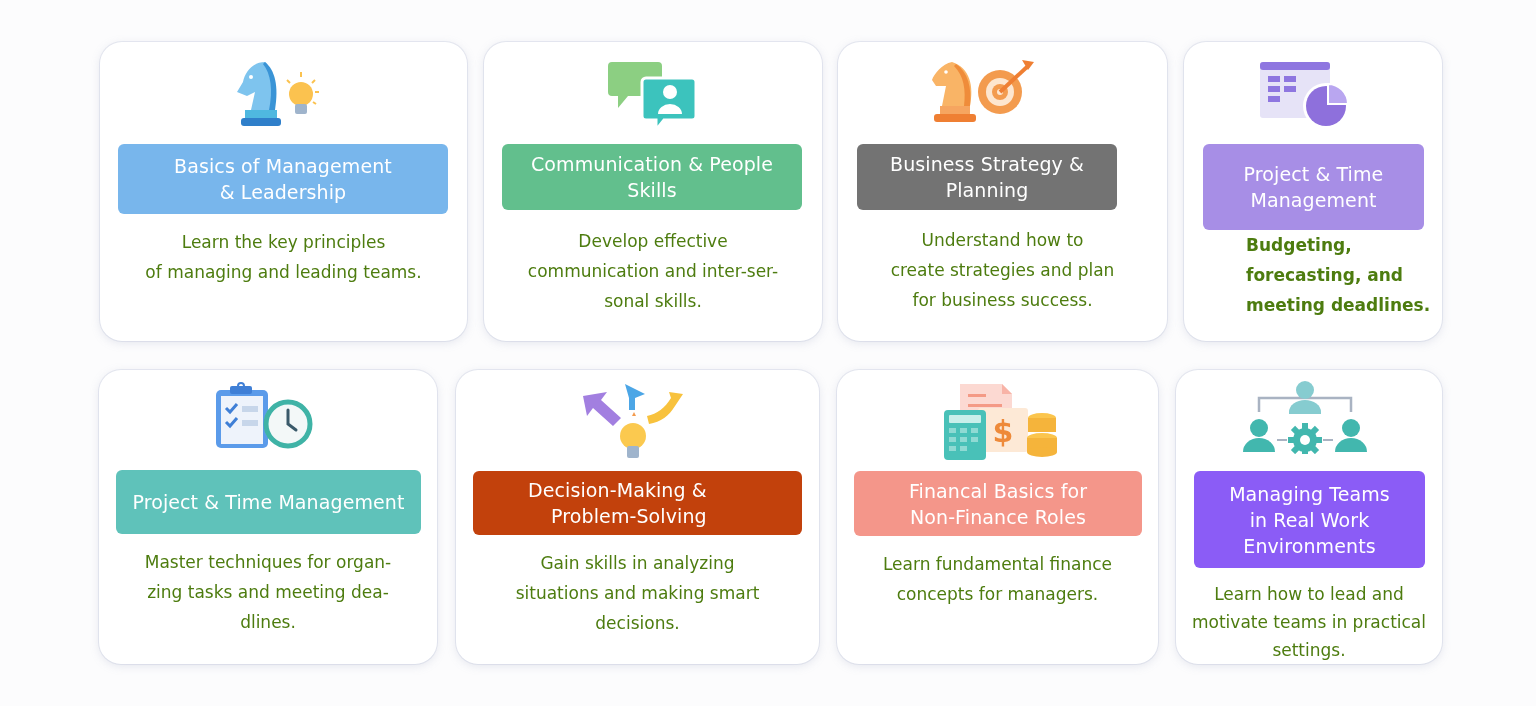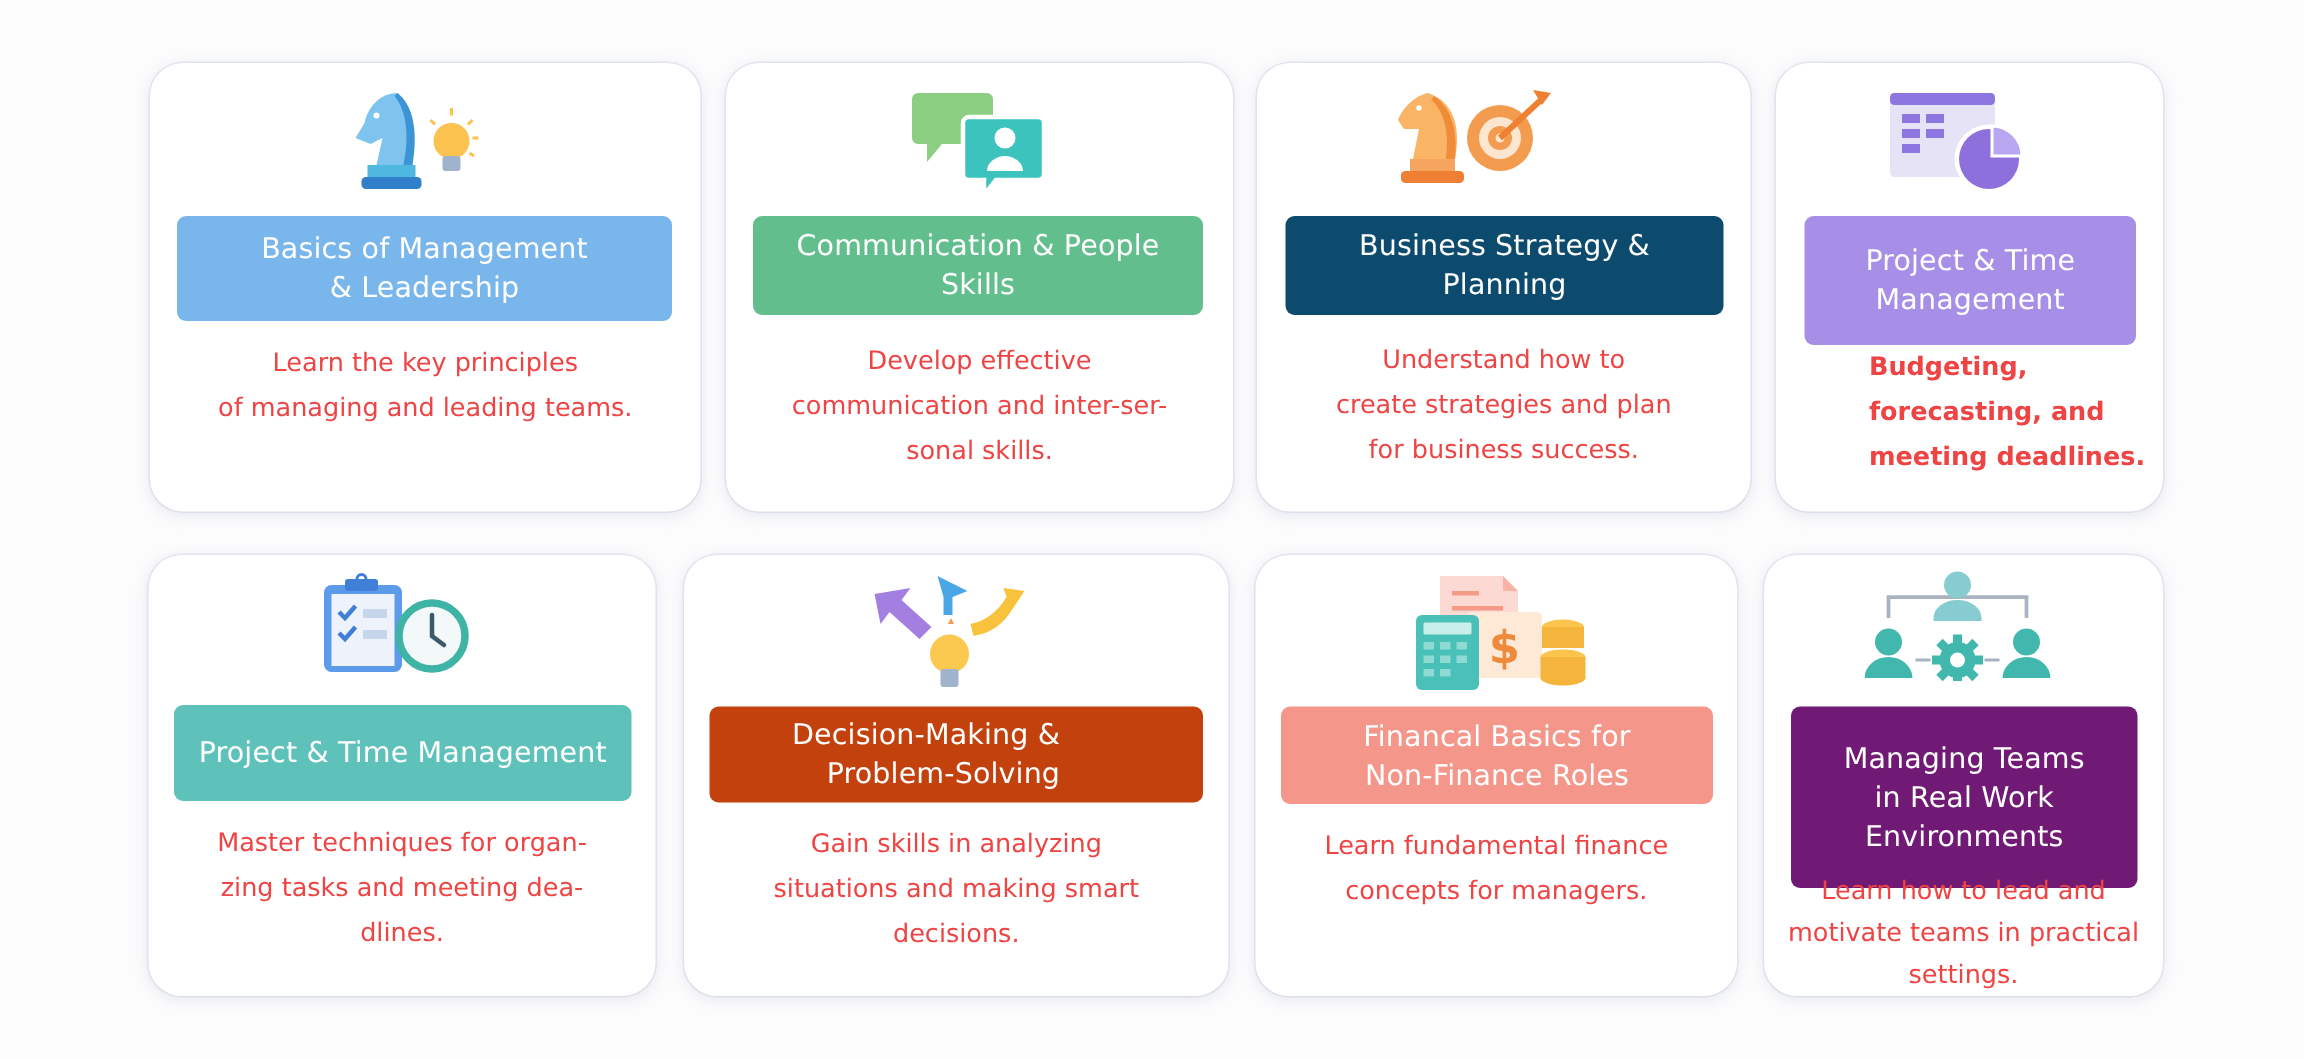--- a/index.html
+++ b/index.html
@@ -30,21 +30,21 @@
     font-size: 19px;
     line-height: 26px;
     letter-spacing: 0.1px;
     white-space: pre-line;
     padding: 0 6px;
   }
   .desc {
     position: absolute;
     left: 0; right: 0;
     text-align: center;
-    color: #ef4444;
+    color: #4d7c0f;
     font-size: 17px;
     line-height: 30px;
     white-space: pre-line;
   }
 </style>
 </head>
 <body>
 
 <div class="stage">
 
@@ -95,21 +95,21 @@
         <rect x="10" y="50" width="30" height="8" fill="#f6a560"></rect>
         <rect x="4" y="58" width="42" height="8" rx="3" fill="#ef7f33"></rect>
         <circle cx="70" cy="36" r="22" fill="#f39b4e"></circle>
         <circle cx="70" cy="36" r="14" fill="#fde6cf"></circle>
         <circle cx="70" cy="36" r="8" fill="#f39b4e"></circle>
         <circle cx="70" cy="36" r="3" fill="#fde6cf"></circle>
         <line x1="70" y1="36" x2="98" y2="10" stroke="#ef7f33" stroke-width="4"></line>
         <path d="M92 4 L104 6 L98 14 Z" fill="#ef7f33"></path>
       </svg>
     </div>
-    <div class="banner" style="left:19px;top:102px;width:292px;height:66px;background:#0c4a6e;">Business Strategy &amp; Planning</div>
+    <div class="banner" style="left:19px;top:102px;width:260px;height:66px;background:#737373;">Business Strategy &amp; Planning</div>
     <div class="desc" style="top:183px;">Understand how to
 create strategies and plan
 for business success.</div>
   </div>
 
   <div class="card" style="left:1184px;top:42px;width:258px;height:299px;">
     <div class="icon" style="top:18px;width:94px;height:72px;margin-left:-8px;">
       <svg width="94" height="72" viewBox="0 0 94 72">
         <rect x="2" y="2" width="70" height="56" rx="3" fill="#e6e3f7"></rect>
         <rect x="2" y="2" width="70" height="8" rx="3" fill="#8e76e0"></rect>
@@ -225,21 +225,21 @@
             <rect x="10" y="-3" width="7" height="6"></rect>
             <rect x="-3" y="-17" width="6" height="7" transform="rotate(45)"></rect>
             <rect x="-3" y="-17" width="6" height="7" transform="rotate(-45)"></rect>
             <rect x="-3" y="10" width="6" height="7" transform="rotate(45)"></rect>
             <rect x="-3" y="10" width="6" height="7" transform="rotate(-45)"></rect>
           </g>
           <circle r="5" fill="#fff"></circle>
         </g>
       </svg>
     </div>
-    <div class="banner" style="left:18px;top:101px;width:231px;height:121px;background:#701a75;">Managing Teams
+    <div class="banner" style="left:18px;top:101px;width:231px;height:97px;background:#8b5cf6;">Managing Teams
 in Real Work
 Environments</div>
     <div class="desc" style="top:210px;line-height:28px;">Learn how to lead and
 motivate teams in practical
 settings.</div>
   </div>
 
 </div>
 
 </body></html>

